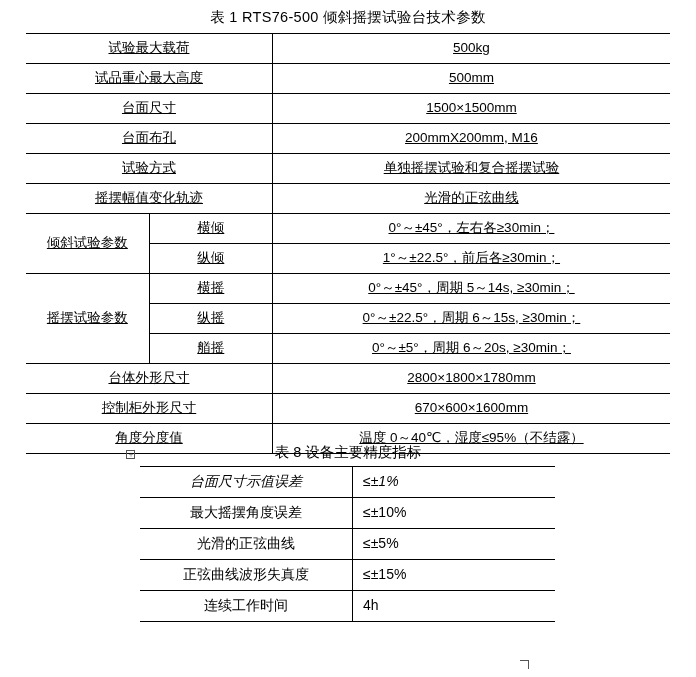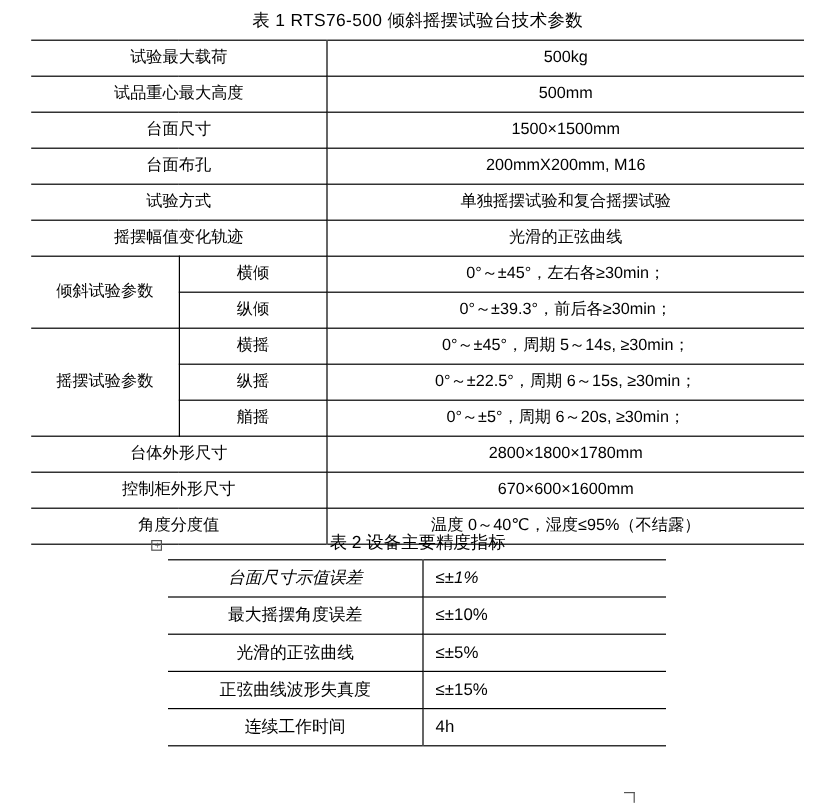--- a/index.html
+++ b/index.html
@@ -39,20 +39,21 @@
   .t1-wrap {
     position: absolute;
     top: 33px;
     left: 26px;
     width: 644px;
   }
   table.t1 {
     width: 644px;
     border-top: 1.5px solid #000;
     border-bottom: 1.5px solid #000;
+    text-decoration: underline;
   }
   table.t1 td {
     border: 1px solid #000;
     font-size: 13.5px;
     font-family: "Liberation Sans", "DejaVu Sans", sans-serif;
     text-align: center;
     vertical-align: middle;
     height: 27px;
     padding: 1px 4px;
     line-height: 1.25;
@@ -172,21 +173,21 @@
           <td class="val noright">光滑的正弦曲线</td>
         </tr>
 
         <tr>
           <td class="grp noleft" rowspan="2">倾斜试验参数</td>
           <td class="sub">横倾</td>
           <td class="val noright">0°～±45°，左右各≥30min；</td>
         </tr>
         <tr>
           <td class="sub">纵倾</td>
-          <td class="val noright">0°～±39.3°，前后各≥30min；</td>
+          <td class="val noright">1°～±22.5°，前后各≥30min；</td>
         </tr>
 
         <tr>
           <td class="grp noleft" rowspan="3">摇摆试验参数</td>
           <td class="sub">横摇</td>
           <td class="val noright">0°～±45°，周期 5～14s, ≥30min；</td>
         </tr>
         <tr>
           <td class="sub">纵摇</td>
           <td class="val noright">0°～±22.5°，周期 6～15s, ≥30min；</td>
@@ -205,21 +206,21 @@
           <td class="val noright">670×600×1600mm</td>
         </tr>
         <tr>
           <td class="lbl noleft" colspan="2">角度分度值</td>
           <td class="val noright">温度 0～40℃，湿度≤95%（不结露）</td>
         </tr>
       </tbody>
     </table>
   </div>
 
-  <div class="table2-title">表 2  设备主要精度指标</div>
+  <div class="table2-title">表 8  设备主要精度指标</div>
 
   <div class="anchor-mark">＋</div>
   <div class="anchor-corner"></div>
 
   <div class="t2-wrap">
     <table class="t2">
       <tbody>
         <tr>
           <td class="k">台面尺寸示值误差</td>
           <td class="v">≤±1%</td>

